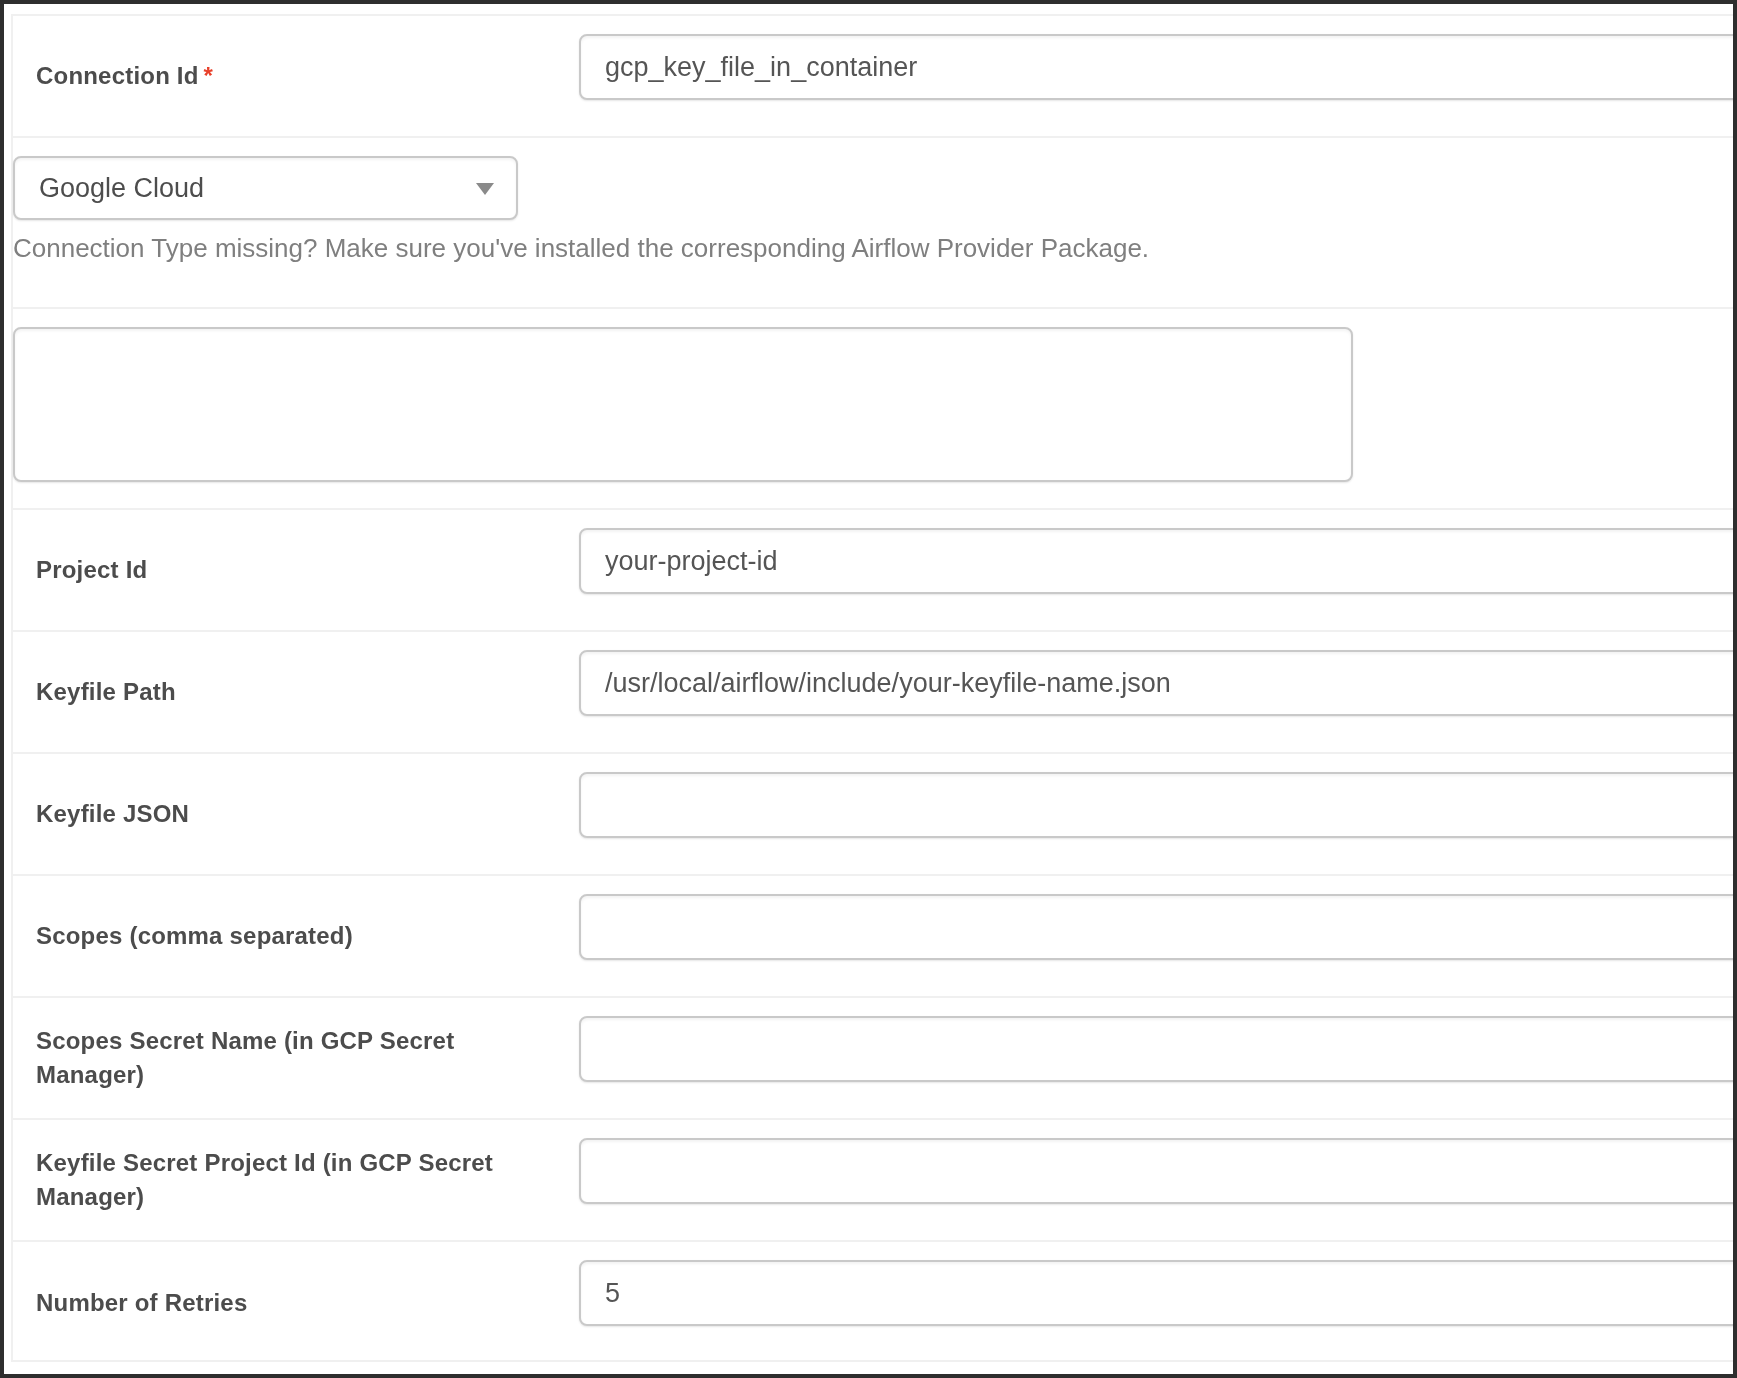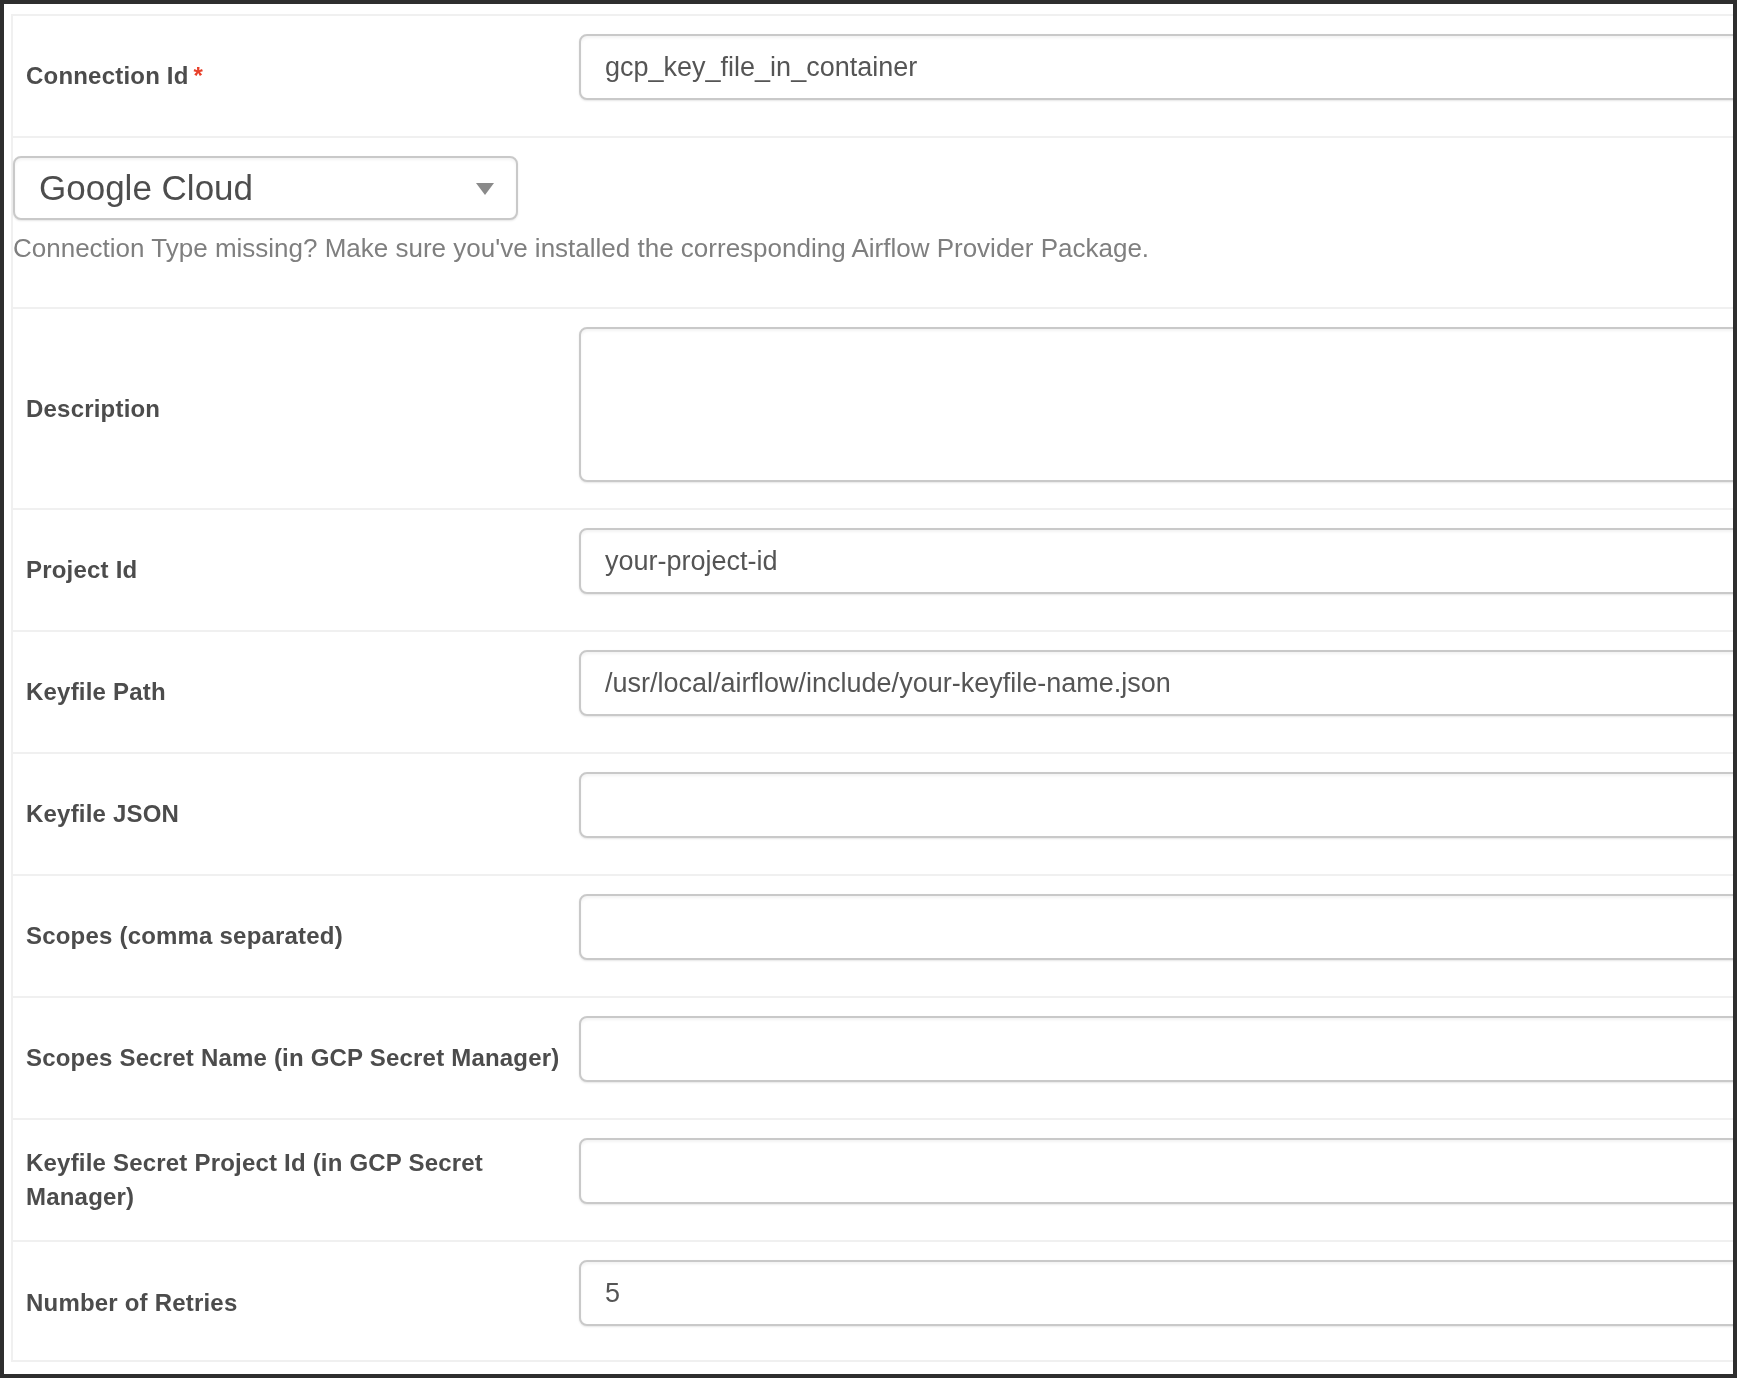--- a/index.html
+++ b/index.html
@@ -41,21 +41,21 @@
     border-bottom: 2px solid #f0f0f0;
     box-sizing: border-box;
   }
   .form-row.row-type { height: 171px; }
   .form-row.row-desc { height: 201px; }
   .form-row.row-last { border-bottom: none; }
   .label-cell {
     box-sizing: border-box;
     width: 566px;
     flex: 0 0 566px;
-    padding: 0 14px 0 13px;
+    padding: 0 14px 0 23px;
     display: flex;
     align-items: center;
   }
   .field-label {
     font-size: 24px;
     line-height: 34px;
     font-weight: bold;
     color: #4c4c4c;
     letter-spacing: 0.2px;
   }
@@ -95,21 +95,21 @@
   .fake-select {
     width: 505px;
     height: 64px;
     display: flex;
     align-items: center;
     padding: 0 24px;
     position: relative;
     cursor: pointer;
   }
   .fake-select .select-value {
-    font-size: 35px;
+    font-size: 27px;
     color: #4d4d4d;
     text-align: center;
   }
   .caret {
     position: absolute;
     right: 22px;
     top: 50%;
     margin-top: -5px;
     width: 0;
     height: 0;
@@ -142,23 +142,20 @@
     <div class="control-cell">
       <div class="fake-select">
         <span class="select-value">Google Cloud</span>
         <span class="caret"></span>
       </div>
       <div class="helper-text">Connection Type missing? Make sure you've installed the corresponding Airflow Provider Package.</div>
     </div>
   </div>
 
   <div class="form-row row-desc">
-    <div class="label-cell">
-      <span class="field-label">Description</span>
-    </div>
     <div class="control-cell">
       <textarea class="big-textarea" value="" style=""></textarea>
     </div>
   </div>
 
   <div class="form-row">
     <div class="label-cell">
       <span class="field-label">Project Id</span>
     </div>
     <div class="control-cell">

